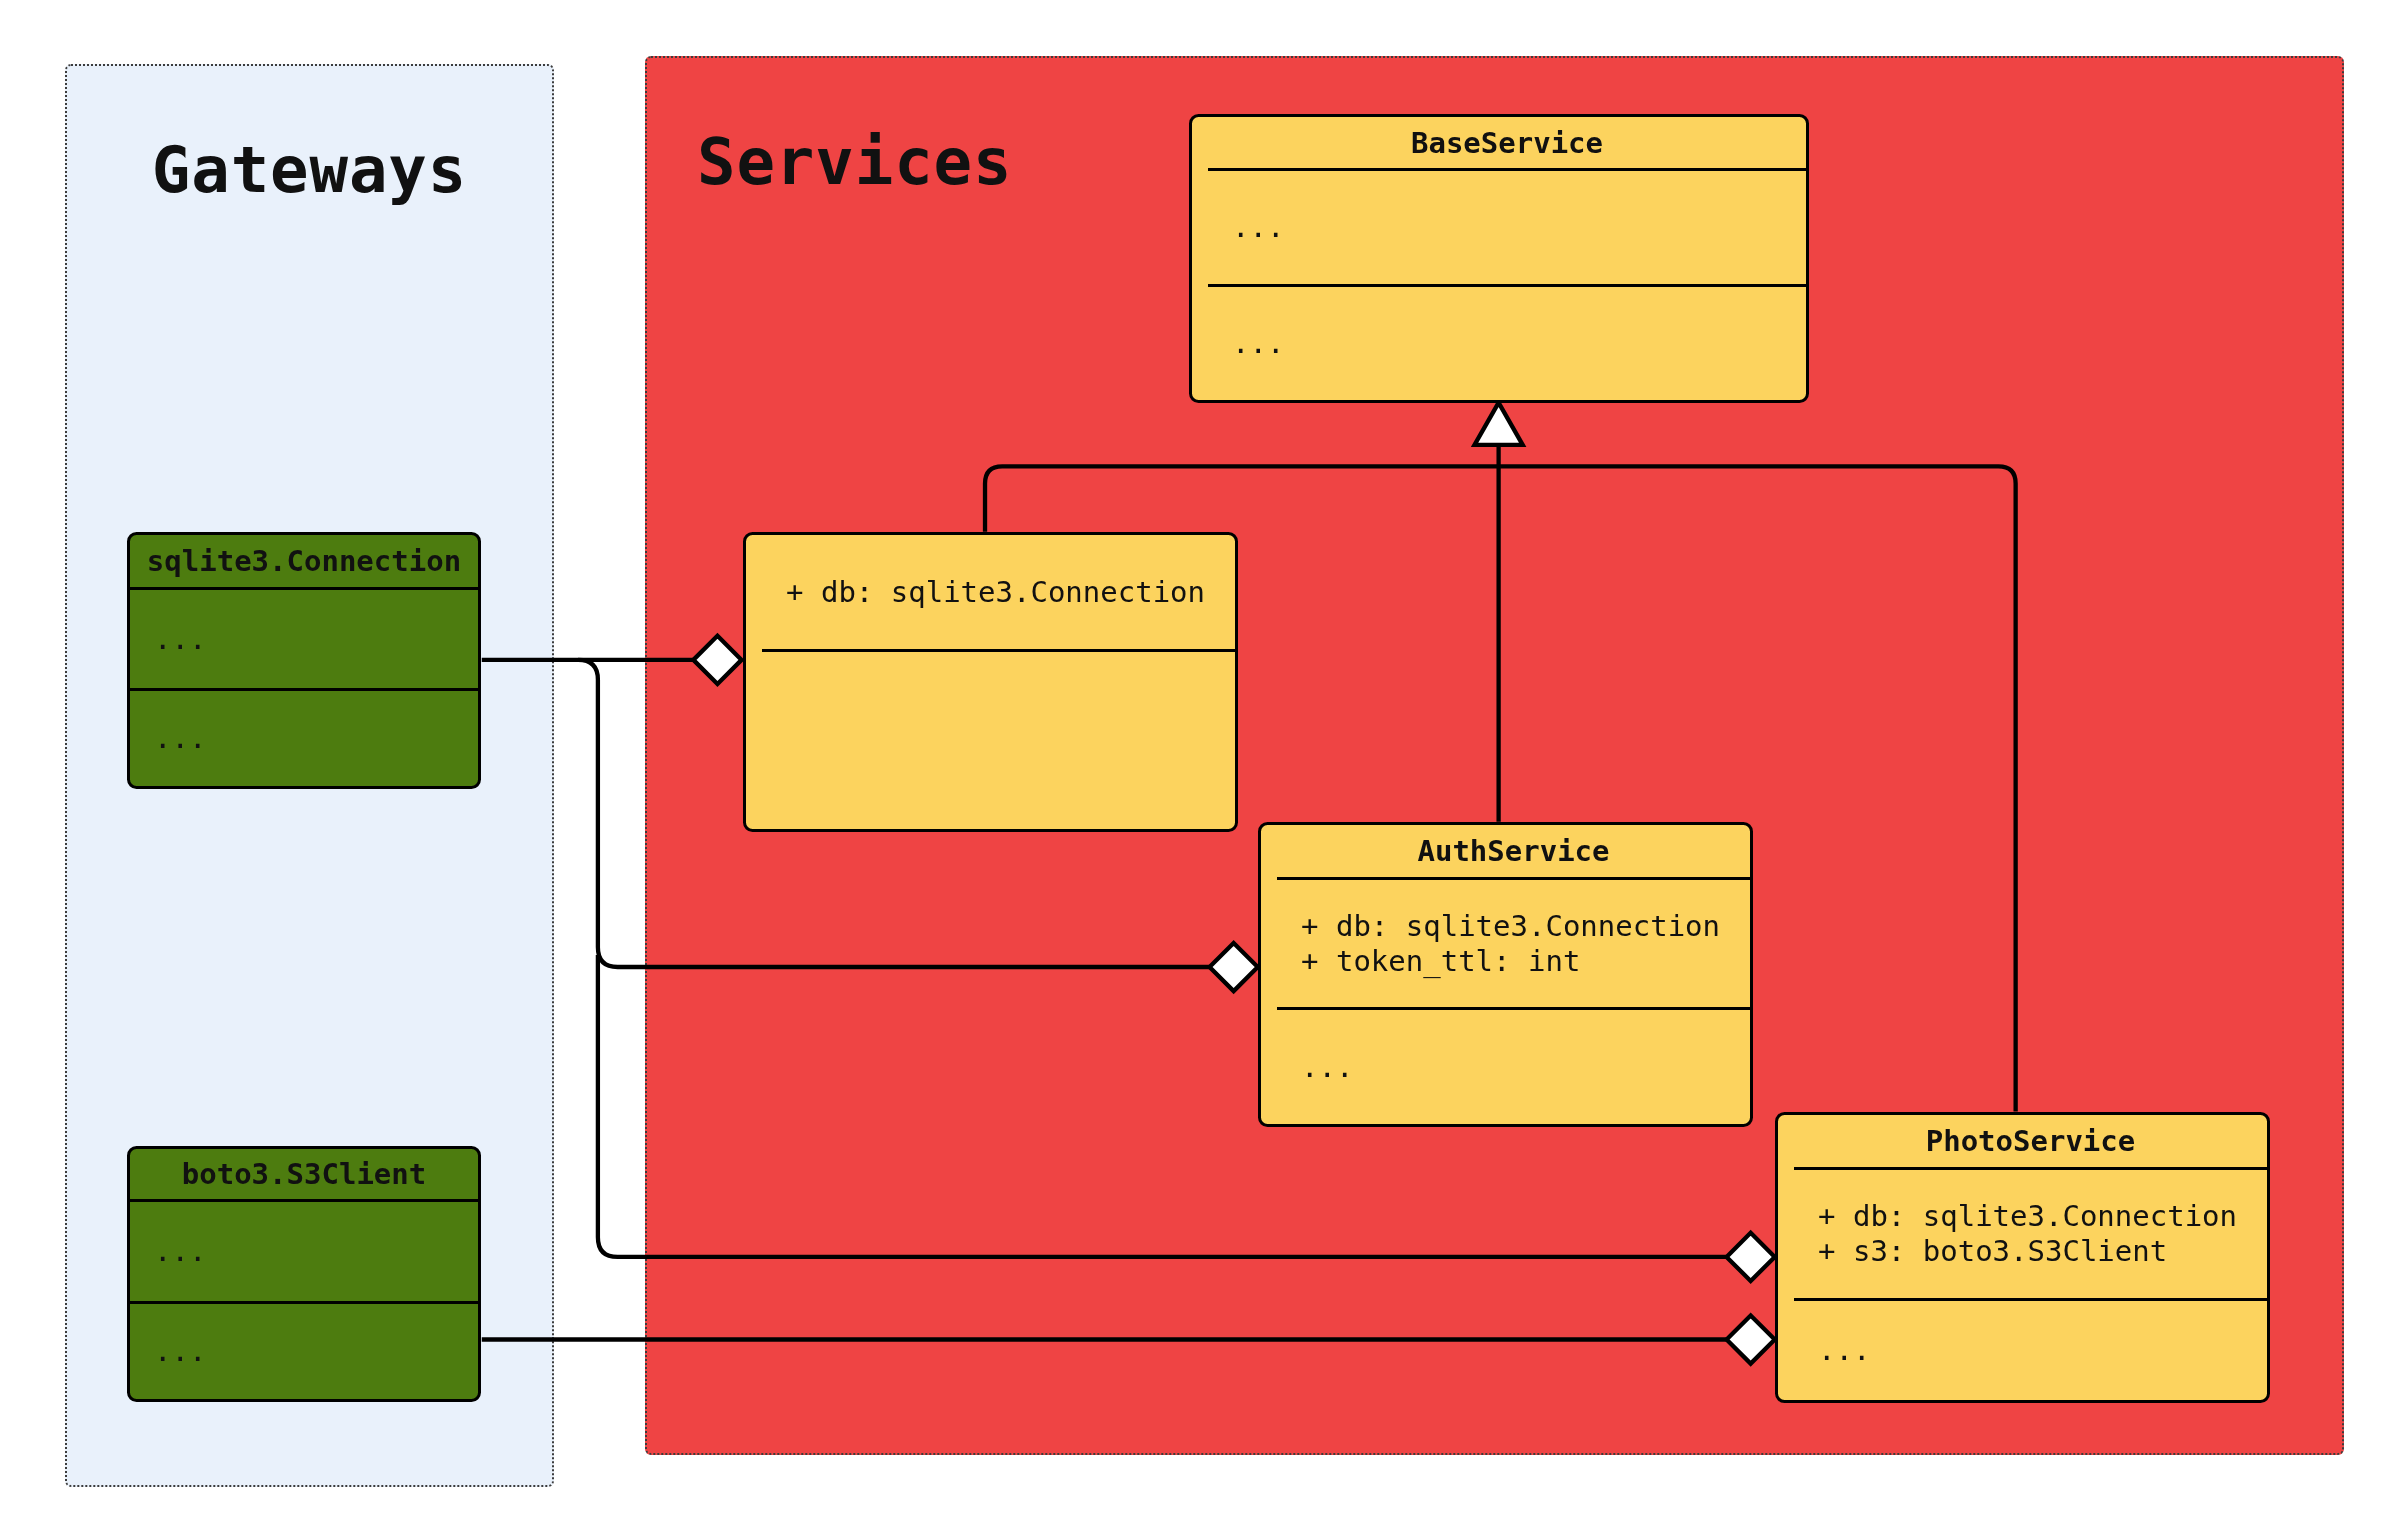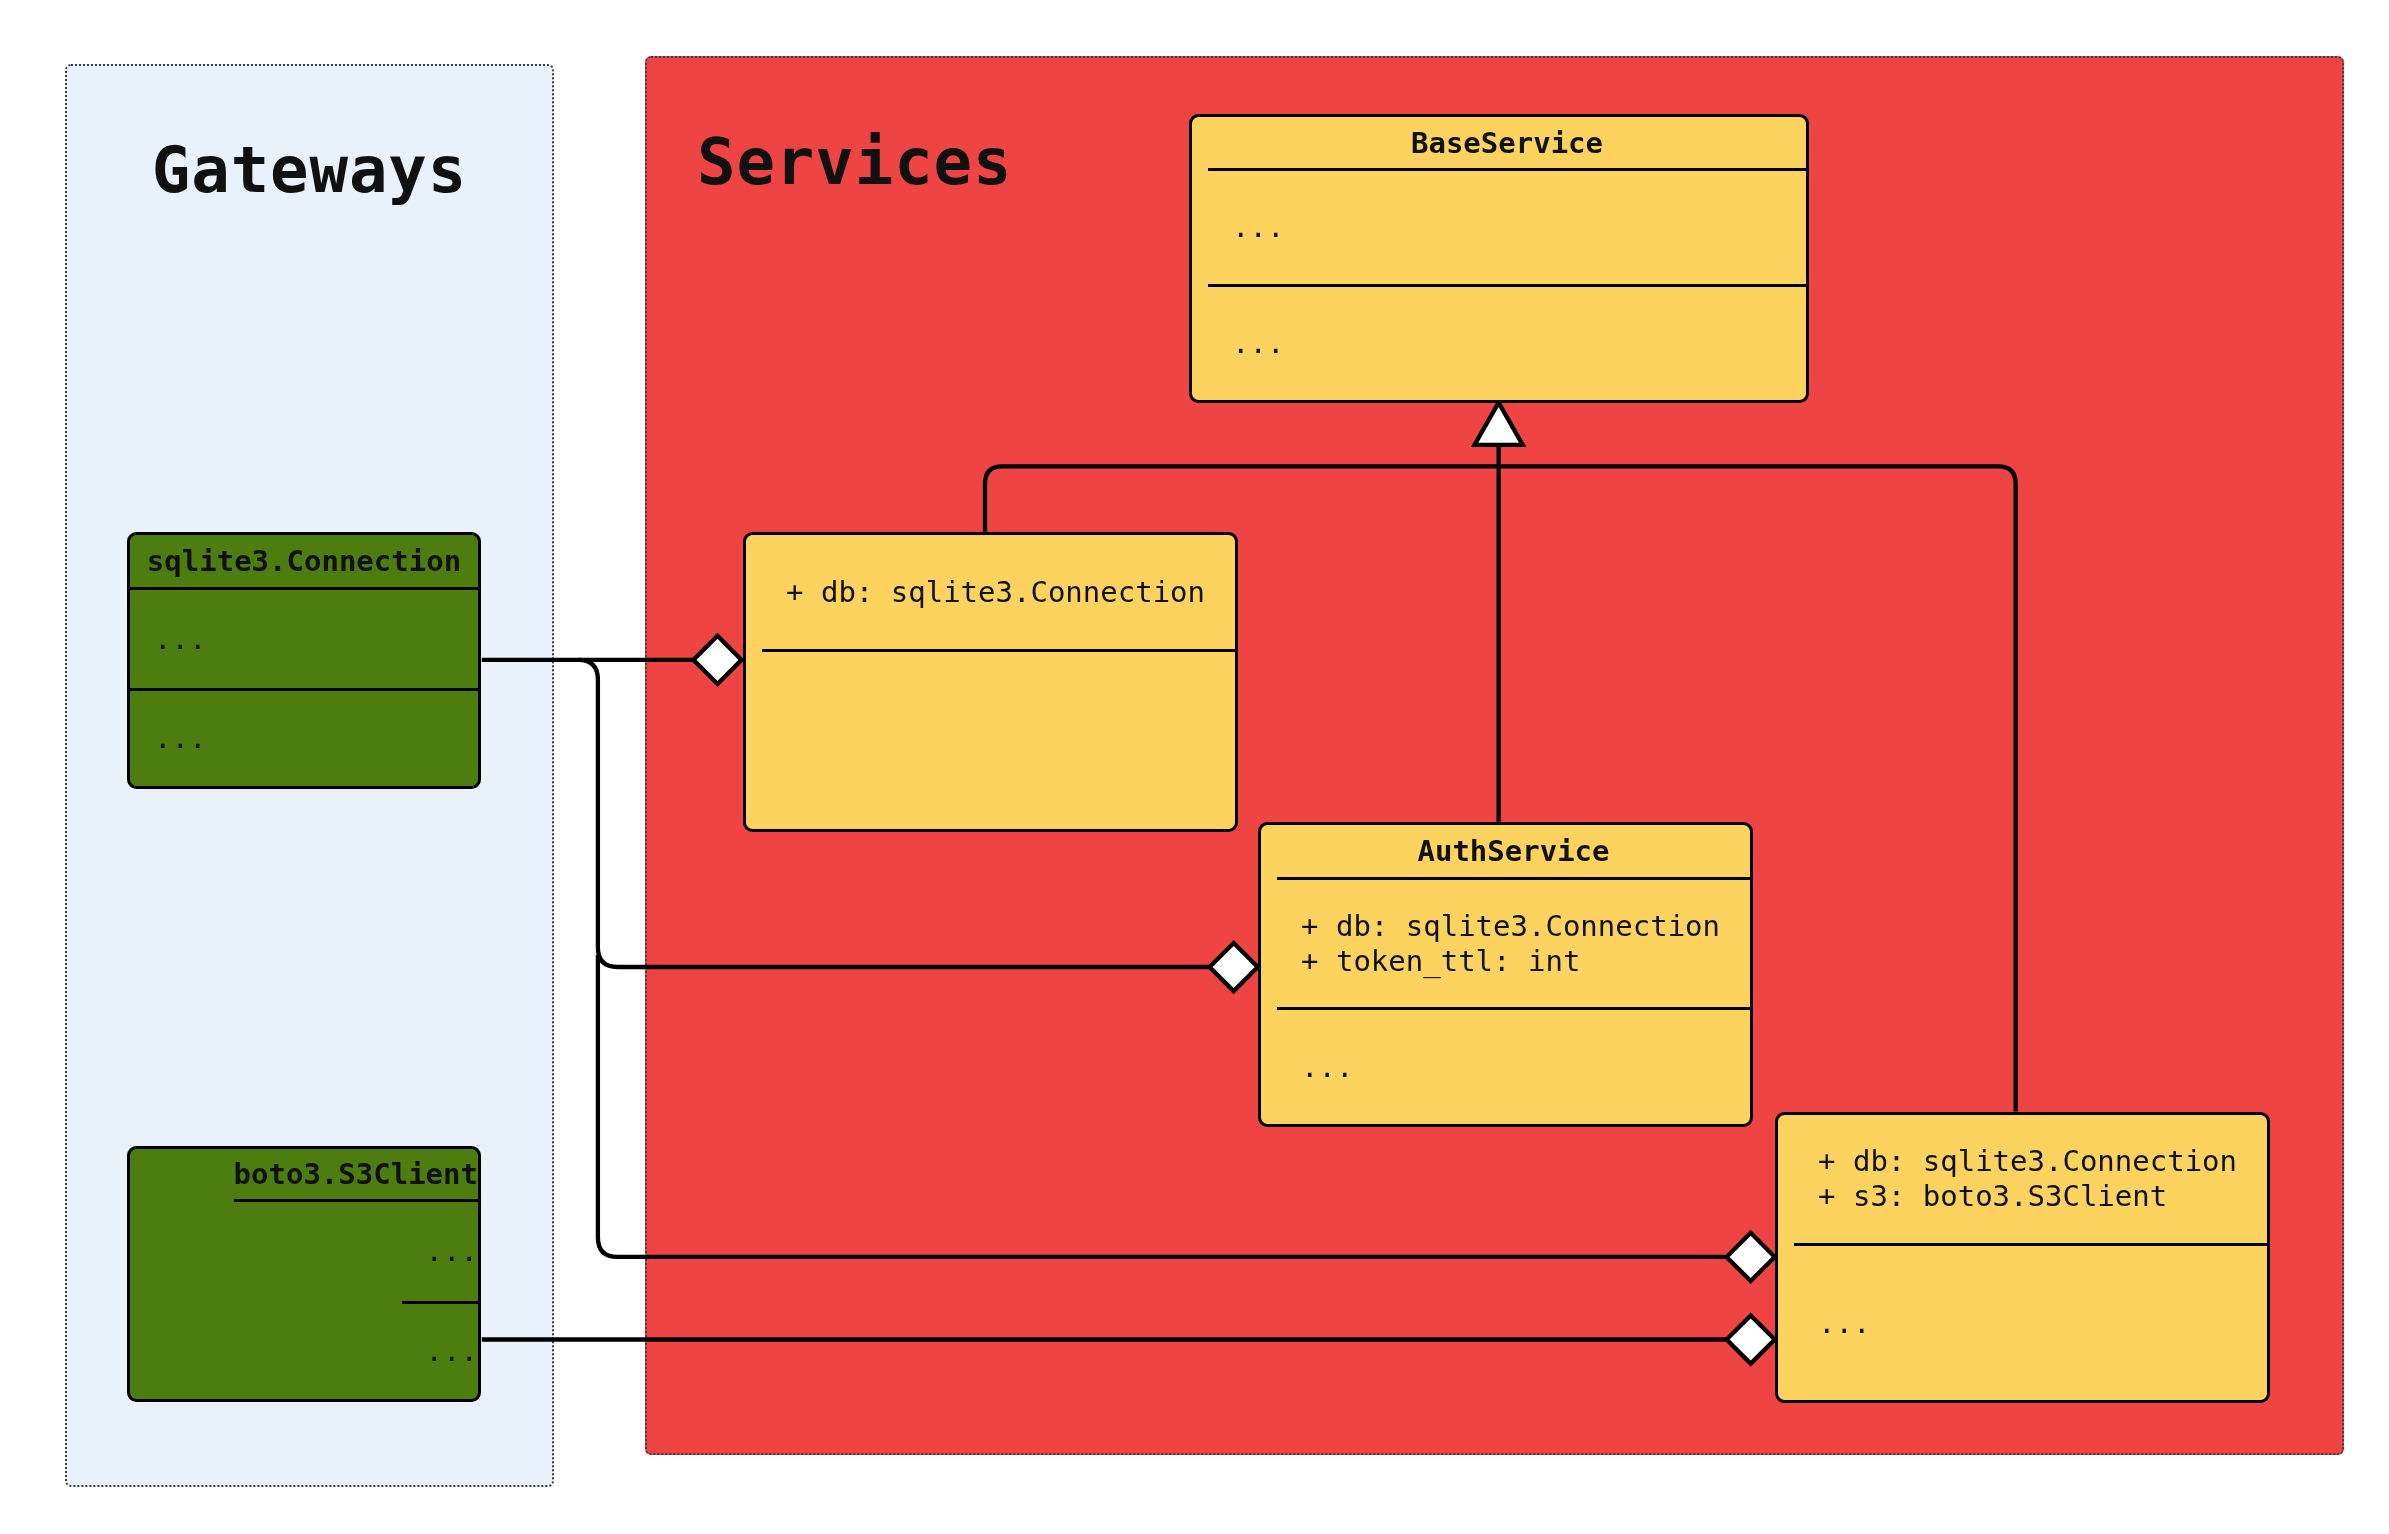--- a/index.html
+++ b/index.html
@@ -87,21 +87,21 @@
     flex: none;
     border-bottom: 3.4px solid #000000;
   }
   .uml-methods { flex: 1; }
 
   
   #box-sqlite { left: 127px;  top: 532px;  width: 354px; height: 257px; }
   #box-sqlite .uml-title  { height: 52px; }
   #box-sqlite .uml-attrs  { height: 98px; }
 
-  #box-s3     { left: 127px;  top: 1146px; width: 354px; height: 256px; align-items: flex-end; }
+  #box-s3     { left: 127px;  top: 1146px; width: 354px; height: 256px; }
   #box-s3 .uml-title  { height: 50px; }
   #box-s3 .uml-attrs  { height: 99px; }
 
   #box-base   { left: 1189px; top: 114px;  width: 620px; height: 289px; }
   #box-base .uml-title { height: 51px; }
   #box-base .uml-attrs { height: 113px; }
 
   #box-user   { left: 743px;  top: 532px;  width: 495px; height: 300px; }
   #box-user .uml-title { height: 50px; }
   #box-user .uml-attrs { height: 114px; }
@@ -189,20 +189,21 @@
   <div class="uml-attrs">
     <div>+ db: sqlite3.Connection</div>
     <div>+ token_ttl: int</div>
   </div>
   <div class="uml-methods">
     <div>...</div>
   </div>
 </div>
 
 <div class="uml-box yellow" id="box-photo">
+  <div class="uml-title">PhotoService</div>
   <div class="uml-attrs">
     <div>+ db: sqlite3.Connection</div>
     <div>+ s3: boto3.S3Client</div>
   </div>
   <div class="uml-methods">
     <div>...</div>
   </div>
 </div>
 
 

